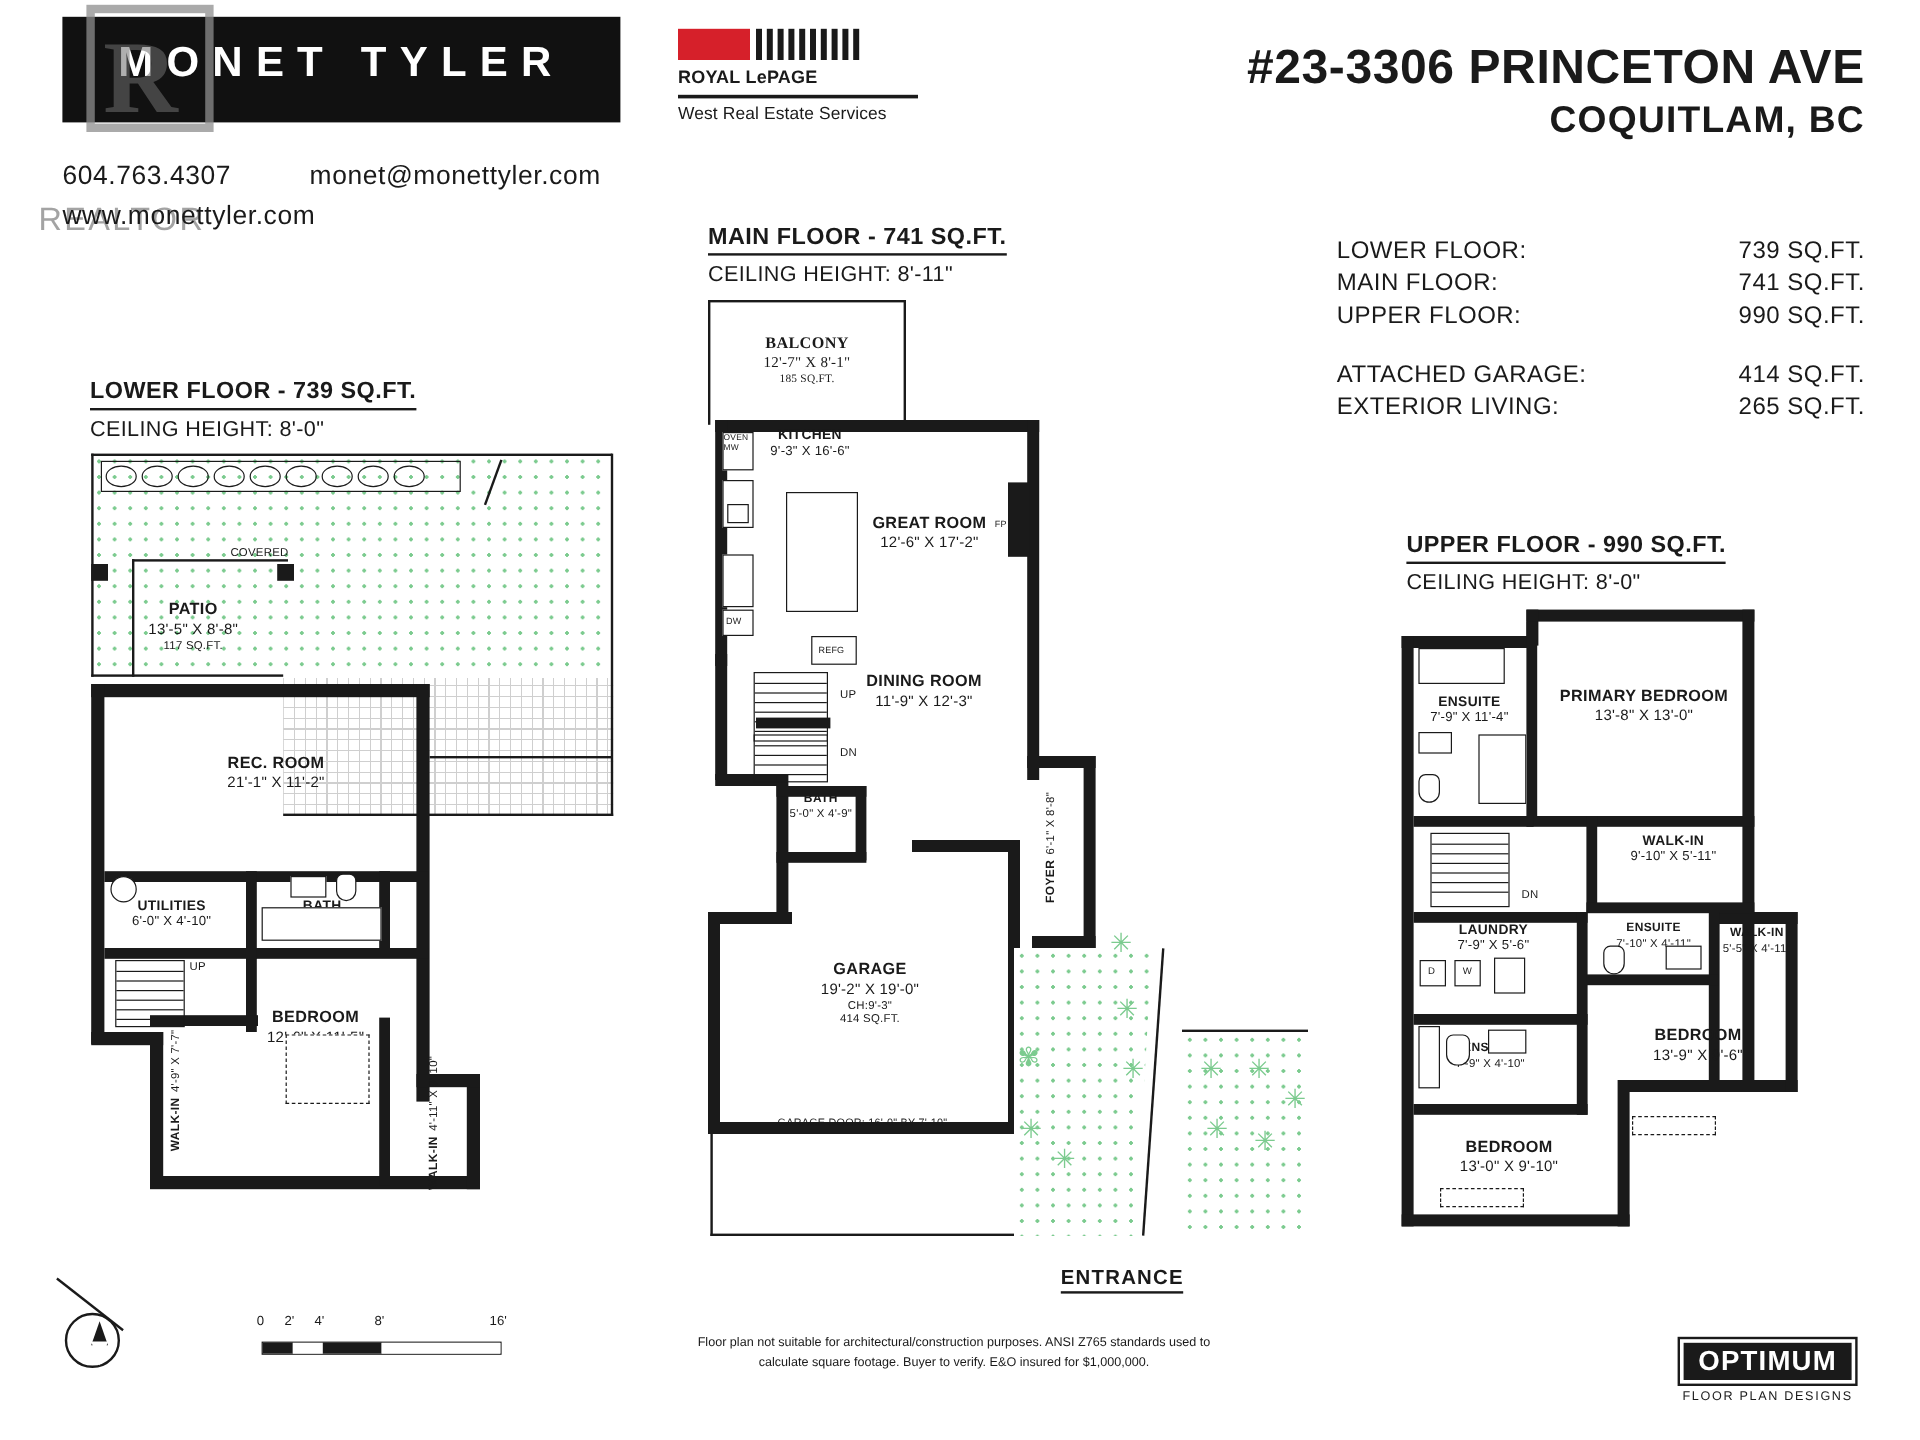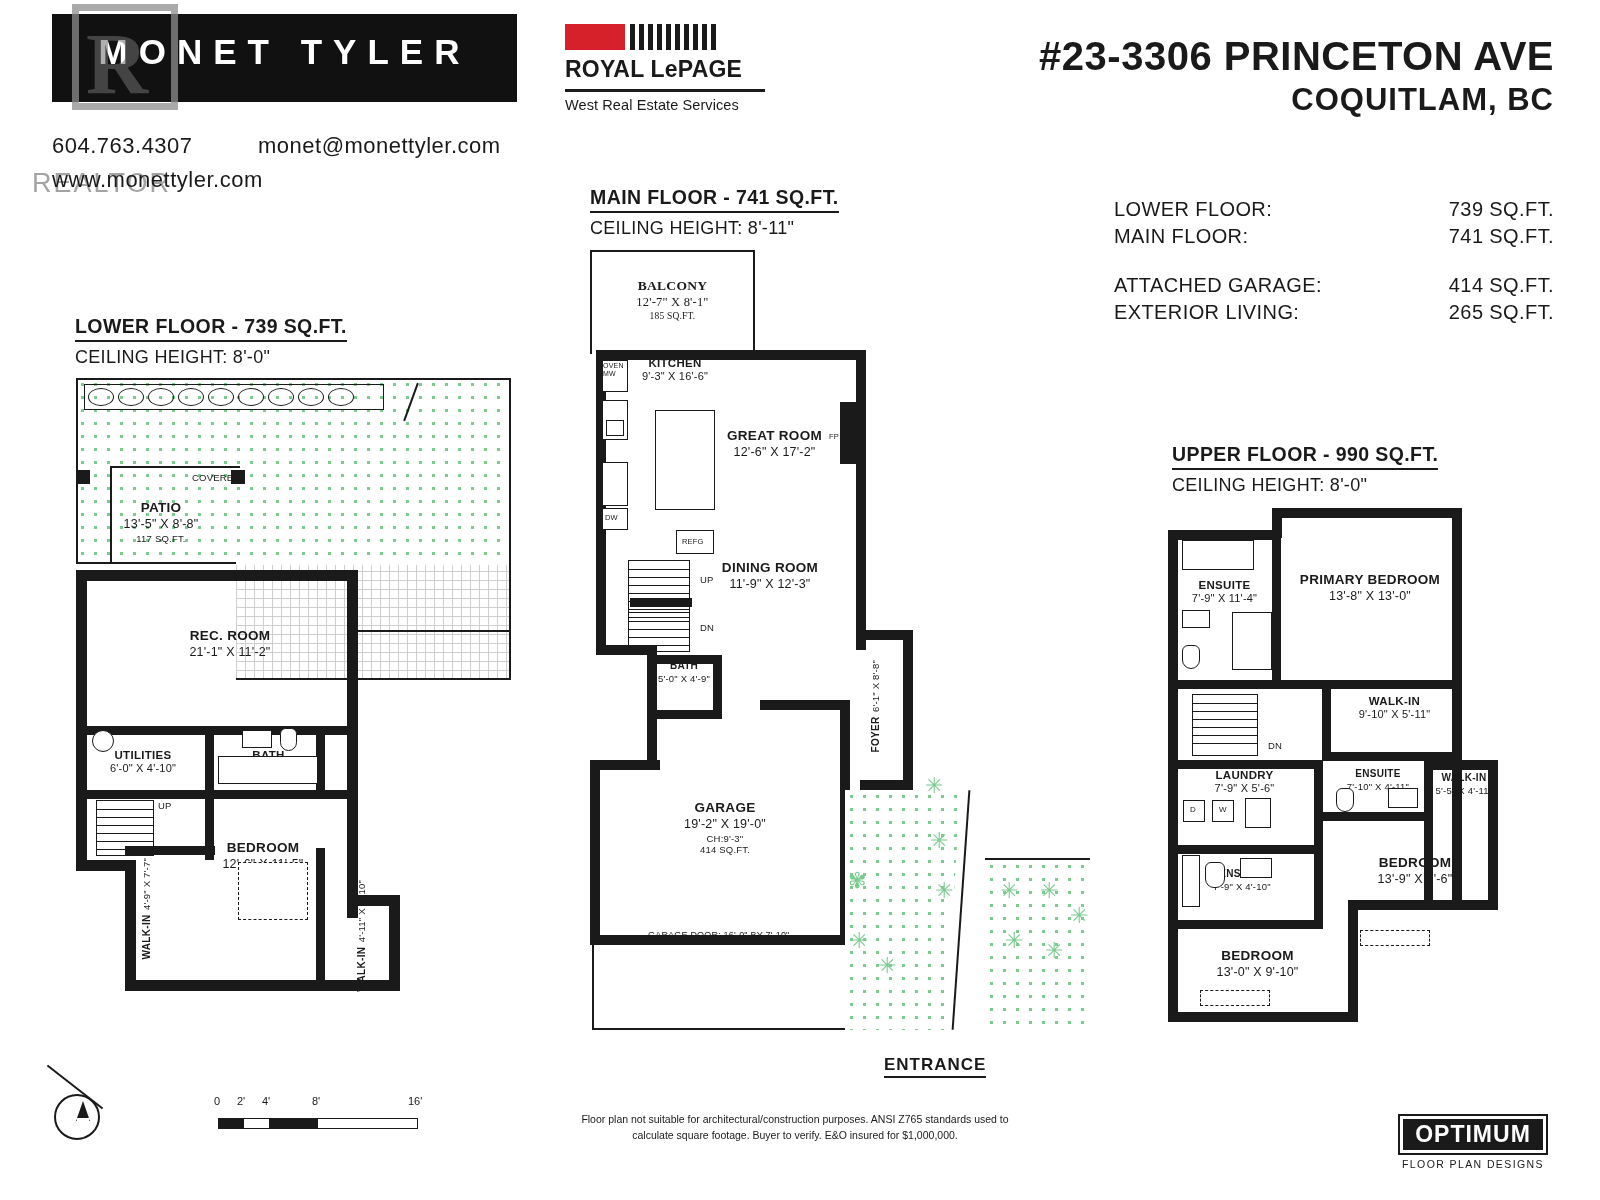--- a/index.html
+++ b/index.html
@@ -32,21 +32,21 @@
   #contact-phone { left:52px; top:133px; font-size:22px; letter-spacing:.5px; }
   #contact-email { left:258px; top:133px; font-size:22px; letter-spacing:.5px; }
   #contact-web   { left:52px; top:167px; font-size:22px; letter-spacing:.5px; }
 
   
   #rlp { left:565px; top:24px; width:200px; }
   #rlp .rlp-top { display:flex; align-items:flex-start; }
   #rlp .rlp-red { width:60px; height:26px; background:#d6202a; }
   #rlp .rlp-bars { display:flex; margin-left:5px; }
   #rlp .rlp-bars i { display:block; width:5px; height:26px; background:#1a1a1a; margin-right:4px; }
-  #rlp .rlp-name { font-size:23px; font-weight:700; letter-spacing:.2px; margin-top:6px; }
+  #rlp .rlp-name { font-size:15px; font-weight:700; letter-spacing:.2px; margin-top:6px; }
   #rlp .rlp-rule { height:3px; background:#1a1a1a; margin:6px 0 5px; }
   #rlp .rlp-sub { font-size:14.5px; letter-spacing:.1px; }
 
   
   #addr { right:46px; top:34px; width:620px; text-align:right; }
   #addr .addr-line1 { font-size:40px; font-weight:700; letter-spacing:.5px; }
   #addr .addr-line2 { font-size:31px; font-weight:700; letter-spacing:1px; margin-top:3px; }
   #addr .addr-line3 { font-size:20px; letter-spacing:.6px; margin-top:12px; }
 
   
@@ -160,20 +160,24 @@
 
 <div class="abs" id="areas">
   <div class="row">
     <span>LOWER FLOOR:</span>
     <span>739 SQ.FT.</span>
   </div>
   <div class="row">
     <span>MAIN FLOOR:</span>
     <span>741 SQ.FT.</span>
   </div>
+  <div class="row">
+    <span>UPPER FLOOR:</span>
+    <span>990 SQ.FT.</span>
+  </div>
   <div class="gap"></div>
   <div class="row">
     <span>ATTACHED GARAGE:</span>
     <span>414 SQ.FT.</span>
   </div>
   <div class="row">
     <span>EXTERIOR LIVING:</span>
     <span>265 SQ.FT.</span>
   </div>
 </div>
@@ -202,21 +206,21 @@
   <span style="width:26px;height:18px;border:1.2px solid #1a1a1a;border-radius:50%;"></span>
   <span style="width:26px;height:18px;border:1.2px solid #1a1a1a;border-radius:50%;"></span>
   <span style="width:26px;height:18px;border:1.2px solid #1a1a1a;border-radius:50%;"></span>
 </div>
 <div class="thin" style="left:410px; top:382px; width:2px; height:40px; transform:rotate(20deg);"></div>
 
 <div class="abs" style="left:110px; top:466px; width:130px; height:2px; background:#1a1a1a;"></div>
 <div class="abs" style="left:110px; top:466px; width:2px; height:98px; background:#1a1a1a;"></div>
 <div class="wall" style="left:76px; top:470px; width:14px; height:14px;"></div>
 <div class="wall" style="left:231px; top:470px; width:14px; height:14px;"></div>
-<div class="label" style="left:192px; top:472px;">COVERED</div>
+<div class="label" style="left:192px; top:455px;">COVERED</div>
 <div class="room" style="left:96px; top:500px; width:130px;">
   <div class="rn">PATIO</div>
   <div class="rd">13'-5" X 8'-8"</div>
   <div class="rs">117 SQ.FT.</div>
 </div>
 
 <div class="wall" style="left:76px; top:570px; width:282px; height:11px;"></div>
 <div class="wall" style="left:76px; top:570px; width:11px; height:300px;"></div>
 <div class="wall" style="left:347px; top:570px; width:11px; height:348px;"></div>
 <div class="wall" style="left:76px; top:860px; width:60px; height:11px;"></div>

